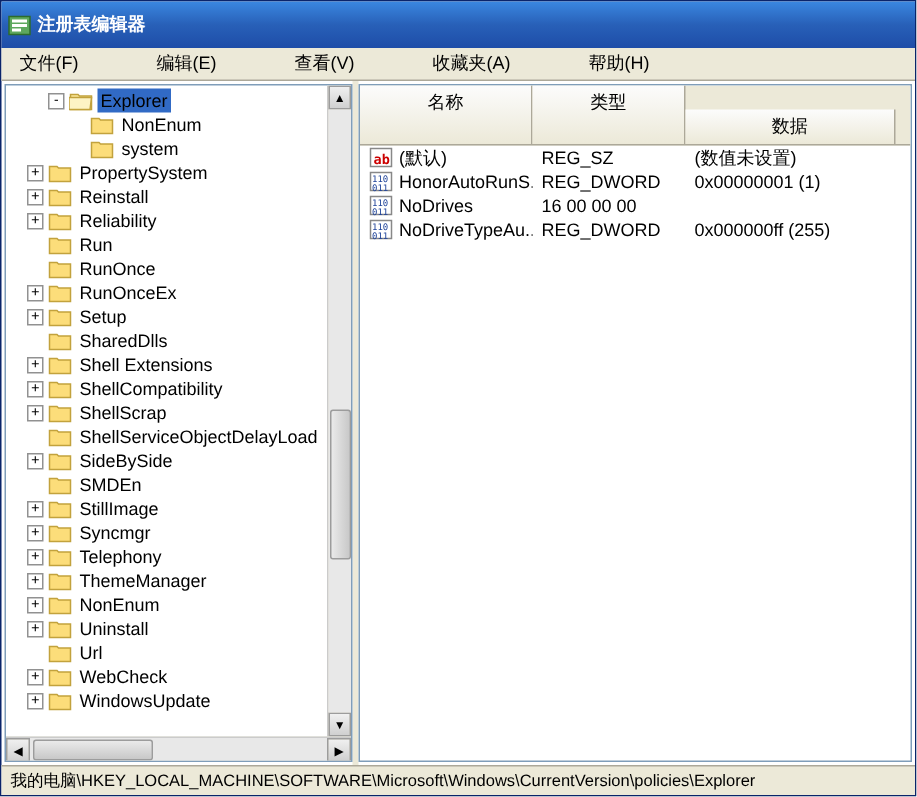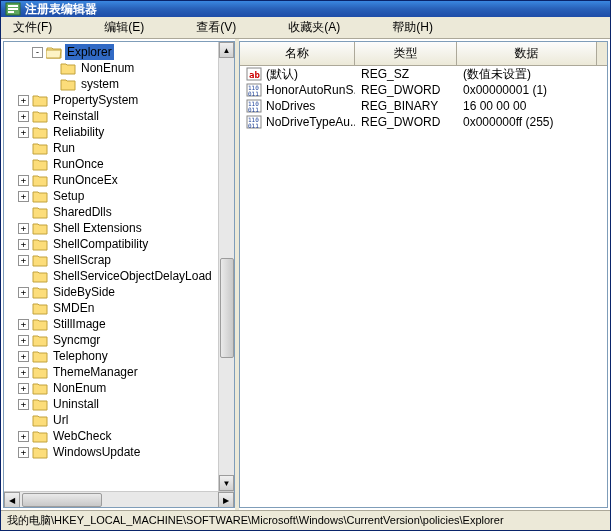--- a/index.html
+++ b/index.html
@@ -1,18 +1,18 @@
 <!DOCTYPE html>
 <html><head>
 <meta charset="utf-8">
 <style>
 * { margin: 0; padding: 0; box-sizing: border-box; }
 body { font-family: "SimSun", "宋体", Tahoma, sans-serif; font-size: 12px; background: #ece9d8; overflow: hidden; }
 .window { width: 611px; height: 531px; display: flex; flex-direction: column; border: 1px solid #0a246a; background: #fff; }
-.titlebar { height: 16px; background: linear-gradient(to bottom, #3a87e0 0%, #2860b8 50%, #1e4da8 100%); display: flex; align-items: center; padding: 0 4px; color: #fff; font-weight: bold; }
+.titlebar { height: 31px; background: linear-gradient(to bottom, #3a87e0 0%, #2860b8 50%, #1e4da8 100%); display: flex; align-items: center; padding: 0 4px; color: #fff; font-weight: bold; }
 .titlebar-icon { width: 16px; height: 16px; margin-right: 4px; }
 .titlebar-text { flex: 1; }
 .menubar { height: 22px; background: #ece9d8; border-bottom: 1px solid #aca899; display: flex; align-items: center; padding: 0 4px; gap: 36px; }
 .menu-item { padding: 2px 8px; cursor: default; }
 .content { flex: 1; display: flex; min-height: 0; }
 .tree-pane { width: 232px; background: #fff; border: 1px solid #7f9db9; margin: 2px 0 2px 2px; overflow: hidden; position: relative; display: flex; flex-direction: column; }
 .tree-scroll { flex: 1; overflow: hidden; position: relative; }
 .tree { padding: 2px 0; white-space: nowrap; }
 .tree-item { display: flex; align-items: center; height: 16px; line-height: 16px; cursor: default; }
 .tree-item .indent { display: inline-block; }
@@ -294,21 +294,21 @@
         <div class="btn">▶</div>
       </div>
     </div>
 
     <div class="splitter"></div>
 
     <div class="list-pane">
       <div class="list-header">
         <div class="col" id="col-name" style="width: 115px;">名称</div>
         <div class="col" id="col-type" style="width: 102px;">类型</div>
-        <div class="col" id="col-data" style="width: 140px;">数据</div>
+        <div class="col" id="col-data" style="width: 140px; margin-top: 16px;">数据</div>
       </div>
       <div class="list-body" id="list-body">
           <div class="list-row">
             <div class="cell" style="width:115px">
               <svg class="value-icon" viewBox="0 0 16 16">
                 <rect x="1" y="2" width="14" height="12" fill="#fff" stroke="#888"></rect>
                 <text x="3" y="12" font-size="9" fill="#c00" font-family="monospace" font-weight="bold">ab</text>
               </svg>
               <span>(默认)</span>
             </div>
@@ -337,23 +337,20 @@
           </div>
           <div class="list-row">
             <div class="cell" style="width:115px">
               <svg class="value-icon" viewBox="0 0 16 16">
                 <rect x="1" y="2" width="14" height="12" fill="#fff" stroke="#888"></rect>
                 <text x="2" y="8" font-size="6" fill="#20449a" font-family="monospace">110</text>
                 <text x="2" y="14" font-size="6" fill="#20449a" font-family="monospace">011</text>
               </svg>
               <span>NoDrives</span>
             </div>
-            <div class="cell" style="width:102px">
-              <span>REG_BINARY</span>
-            </div>
             <div class="cell" style="width:140px">
               <span>16 00 00 00</span>
             </div>
           </div>
           <div class="list-row">
             <div class="cell" style="width:115px">
               <svg class="value-icon" viewBox="0 0 16 16">
                 <rect x="1" y="2" width="14" height="12" fill="#fff" stroke="#888"></rect>
                 <text x="2" y="8" font-size="6" fill="#20449a" font-family="monospace">110</text>
                 <text x="2" y="14" font-size="6" fill="#20449a" font-family="monospace">011</text>

